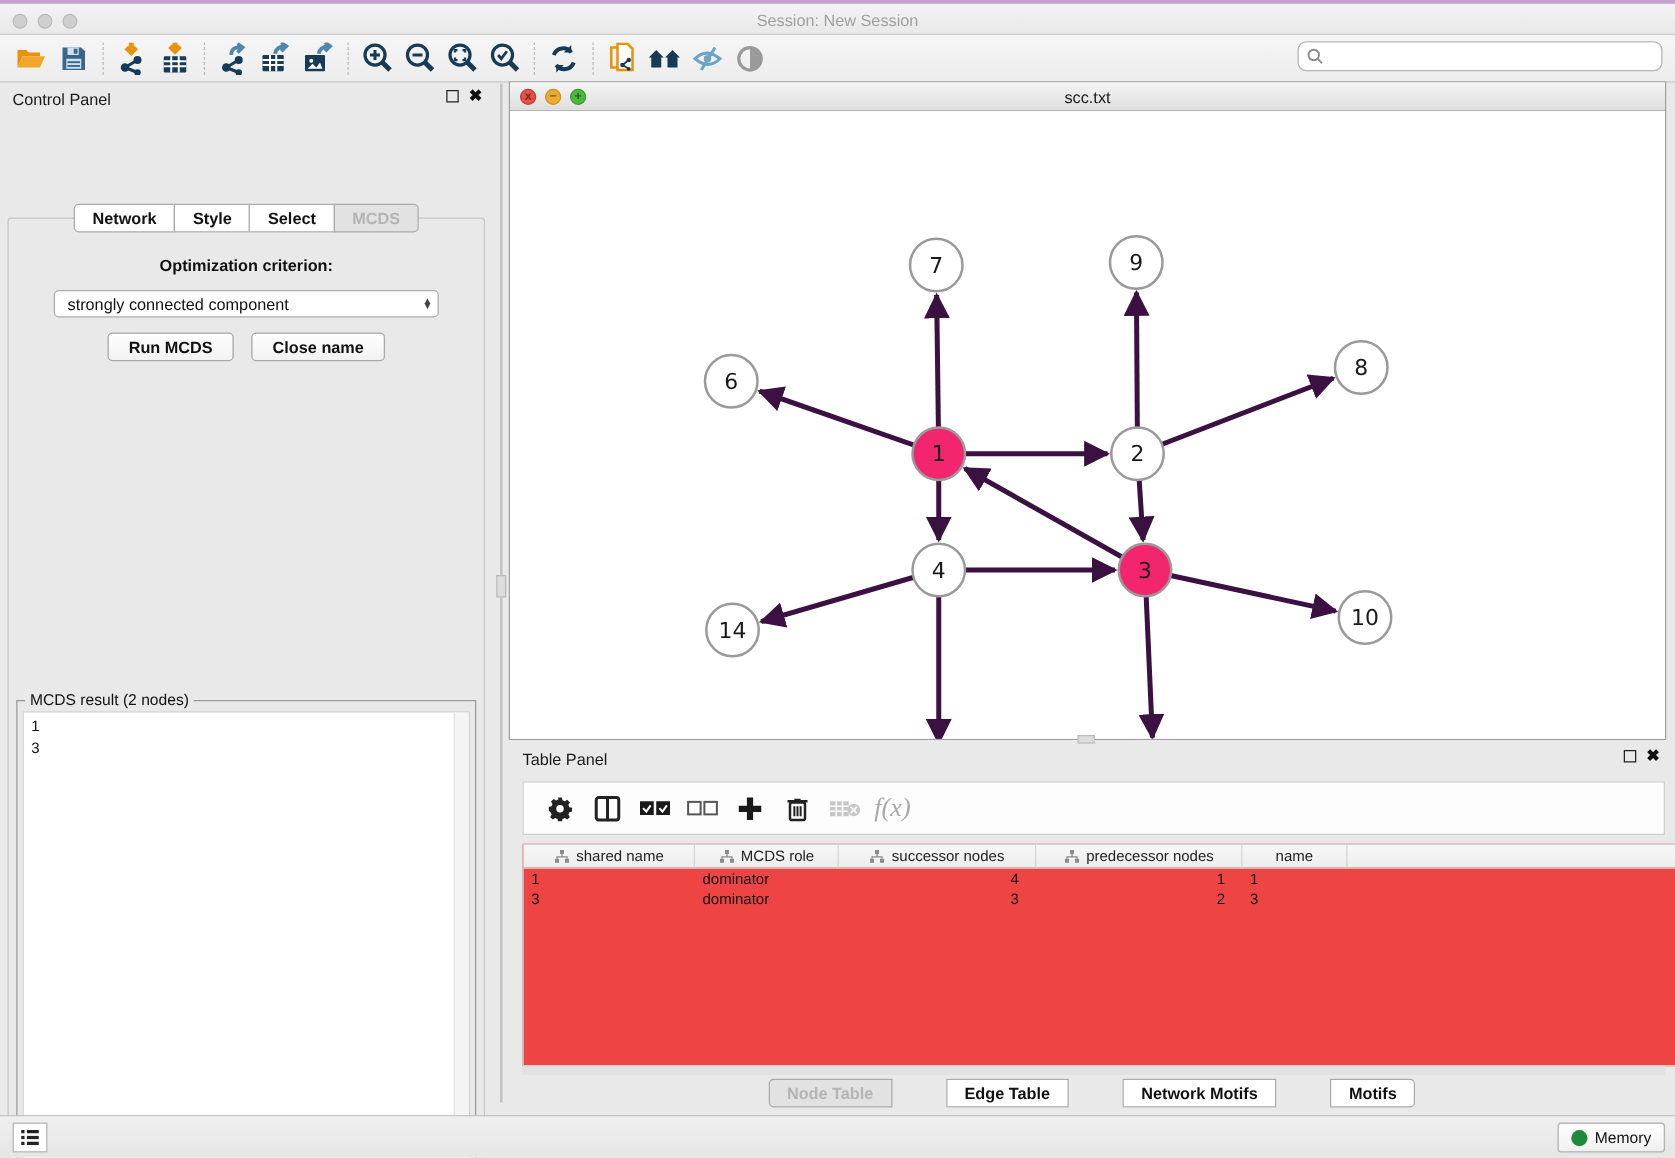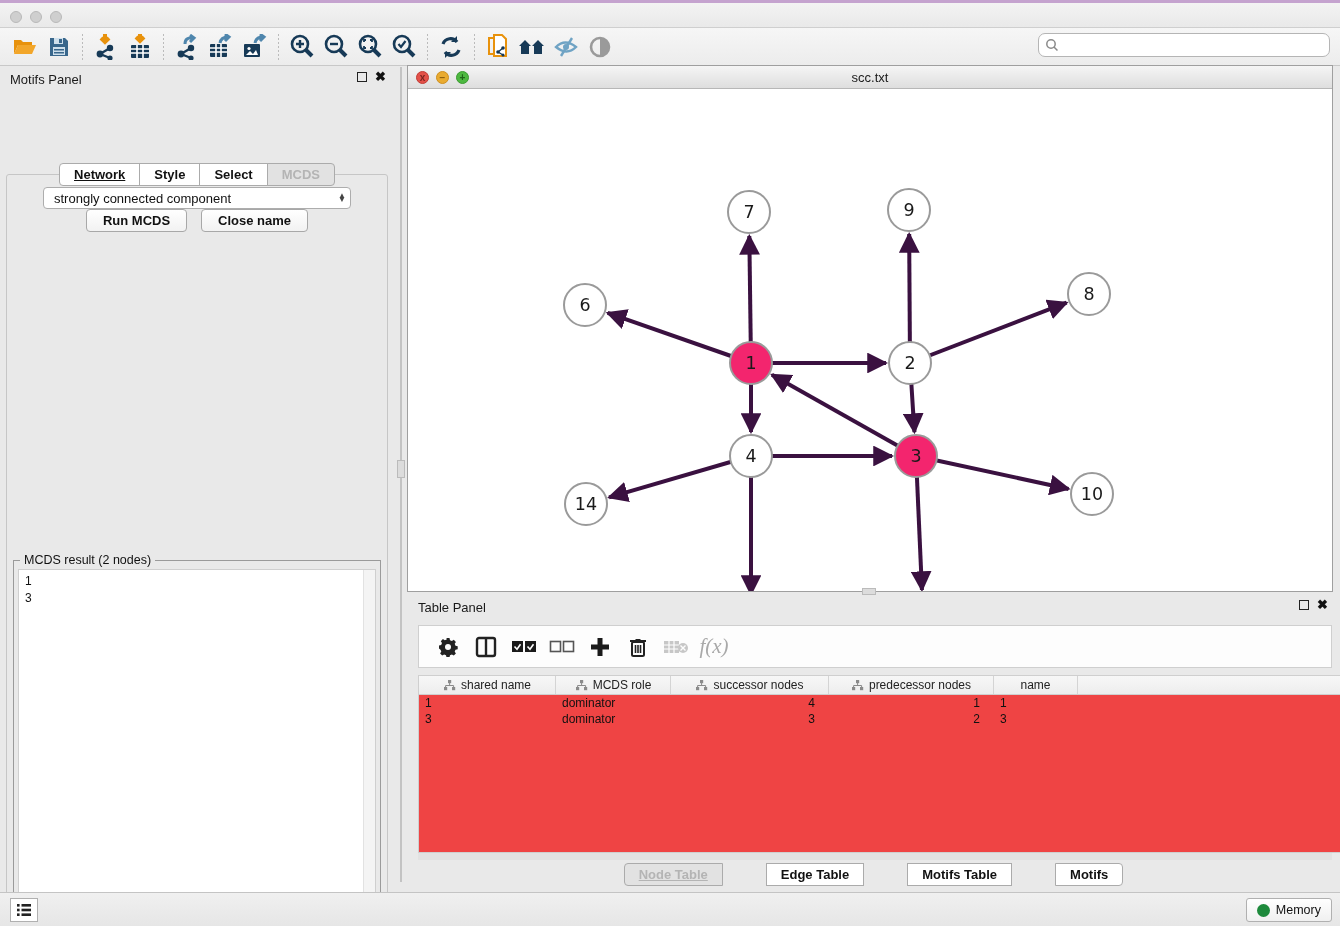--- a/index.html
+++ b/index.html
@@ -44,36 +44,36 @@
   .panel-title{ position:absolute; left:10px; top:5px; font-size:13px; color:#1a1a1a; }
   .panel-btns{ position:absolute; right:8px; top:5px; display:flex; gap:8px; align-items:center; }
   .float-glyph{ width:10px; height:10px; border:1.6px solid #222; }
   .close-glyph{ font-size:13px; font-weight:bold; color:#111; line-height:10px; }
   .cp-tabs{ position:absolute; left:0; top:96px; width:100%; display:flex; justify-content:center; z-index:2; }
   .tab{
     border:1px solid #ababab; background:#fff; color:#111;
     font-size:13px; font-weight:bold; padding:3px 14px; margin-left:-1px;
     min-width:60px; text-align:center;
   }
-  .tab:first-child{ border-radius:4px 0 0 4px; margin-left:0;text-decoration:underline; }
+  .tab:first-child{ border-radius:4px 0 0 4px; margin-left:0; }
   .tab:last-child{ border-radius:0 4px 4px 0; }
   .tab.active{ background:#e2e2e2; color:#b4b4b4; }
   .cp-body{
     position:absolute; left:6px; top:107px; width:382px; height:770px;
     border:1px solid #c6c6c6; border-radius:3px; background:#e9e9e9;
   }
   .opt-label{ margin-top:30px; text-align:center; font-size:13px; font-weight:bold; color:#111; }
   .combo{
     margin:12px auto 0 auto; width:308px; height:22px; background:#fff;
     border:1px solid #adadad; border-radius:4px;
     display:flex; align-items:center; padding:0 4px 0 10px; font-size:13px; color:#111;
   }
   .combo .spacer{ flex:1; }
   .stepper{ display:flex; flex-direction:column; align-items:center; line-height:4px; font-size:8px; color:#444; }
-  .btn-row{ margin-top:0; display:flex; justify-content:center; gap:14px; }
+  .btn-row{ margin-top:12px; display:flex; justify-content:center; gap:14px; }
   .push-btn{
     background:linear-gradient(#ffffff,#f2f2f2); border:1px solid #a8a8a8; border-radius:4px;
     font-size:13px; font-weight:bold; color:#111; padding:3px 16px; min-width:92px; text-align:center;
   }
   .result-box{
     position:absolute; left:6px; top:385px; width:368px; height:382px;
     border:1px solid #9a9a9a;
   }
   .result-legend{
     position:absolute; top:-8px; left:6px; background:#e9e9e9; padding:0 4px;
@@ -144,20 +144,21 @@
 </style>
 </head>
 <body>
 
 <div class="titlebar">
   <div class="traffic">
     <div class="light"></div>
     <div class="light"></div>
     <div class="light"></div>
   </div>
+  <div class="win-title">Session: New Session</div>
 </div>
 
 <div class="toolbar">
   <div style="width:8px"></div>
   <div class="tb-icon">
     <svg width="26" height="22" viewBox="0 0 26 22">
         <path d="M2 4 h7 l2 2 h9 v3 H6 L2 18 Z" fill="#e8920c"></path>
         <path d="M6 9 h18 l-4 9 H2 Z" fill="#f2a62a"></path>
       </svg>
   </div>
@@ -293,33 +294,34 @@
     <svg width="14" height="14" viewBox="0 0 14 14">
         <circle cx="6" cy="6" r="4.2" fill="none" stroke="#8a8a8a" stroke-width="1.5"></circle>
         <path d="M9 9 l3.5 3.5" stroke="#8a8a8a" stroke-width="1.5"></path>
       </svg>
     <input placeholder="" style="">
   </div>
 </div>
 
 <div class="control-panel">
   <div class="panel-head">
-    <div class="panel-title">Motifs Panel</div>
+    <div class="panel-title">Control Panel</div>
     <div class="panel-btns">
       <div class="float-glyph"></div>
       <div class="close-glyph">✖</div>
     </div>
   </div>
   <div class="cp-tabs" id="cp-tabs">
       <div class="tab">Network</div>
       <div class="tab">Style</div>
       <div class="tab">Select</div>
       <div class="tab active">MCDS</div>
     </div>
   <div class="cp-body">
+    <div class="opt-label">Optimization criterion:</div>
     <div class="combo">
       <span>strongly connected component</span>
       <span class="spacer"></span>
       <span class="stepper">
           <span>▲</span>
           <span>▼</span>
         </span>
     </div>
     <div class="btn-row">
       <div class="push-btn">Run MCDS</div>
@@ -553,21 +555,21 @@
           <div class="td" style="width: 158px; text-align: right; padding-right: 14px;">3</div>
           <div class="td" style="width: 165px; text-align: right; padding-right: 14px;">2</div>
           <div class="td" style="width: 84px; text-align: left;">3</div>
         </div>
       </div>
   </div>
   <div class="tp-scrollstrip"></div>
   <div class="tp-tabs" id="tp-tabs">
       <div class="tab active">Node Table</div>
       <div class="tab">Edge Table</div>
-      <div class="tab">Motifs Table</div>
+      <div class="tab">Network Motifs</div>
       <div class="tab">Motifs</div>
     </div>
 </div>
 
 <div class="statusbar">
   <div class="status-left-btn">
     <svg width="16" height="14" viewBox="0 0 16 14">
         <g fill="#222">
           <rect x="1" y="1" width="2.6" height="2.6"></rect>
           <rect x="1" y="5.7" width="2.6" height="2.6"></rect>

